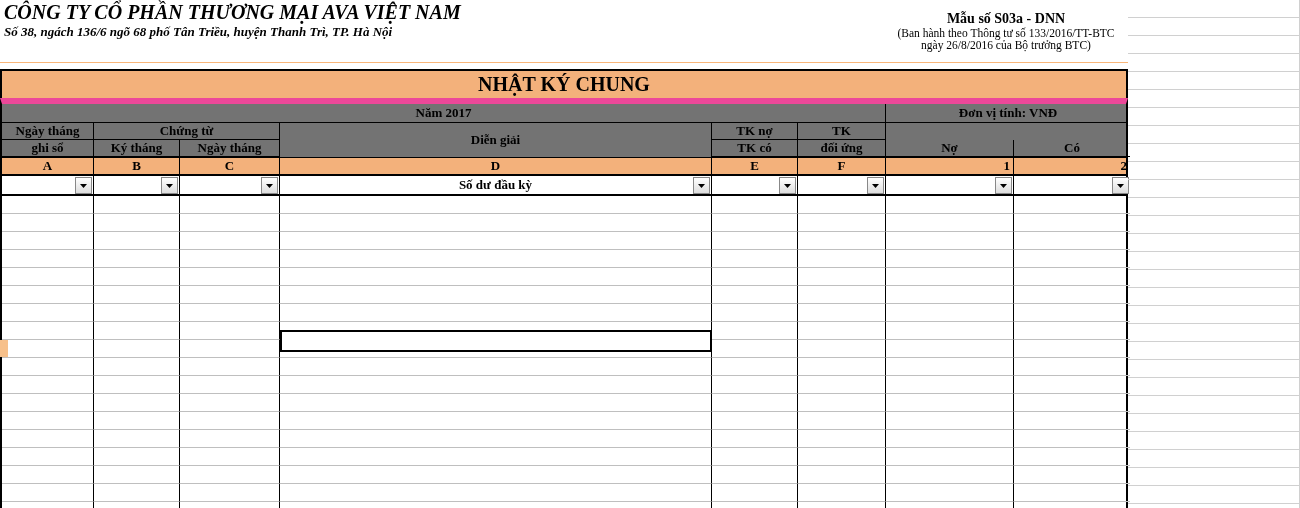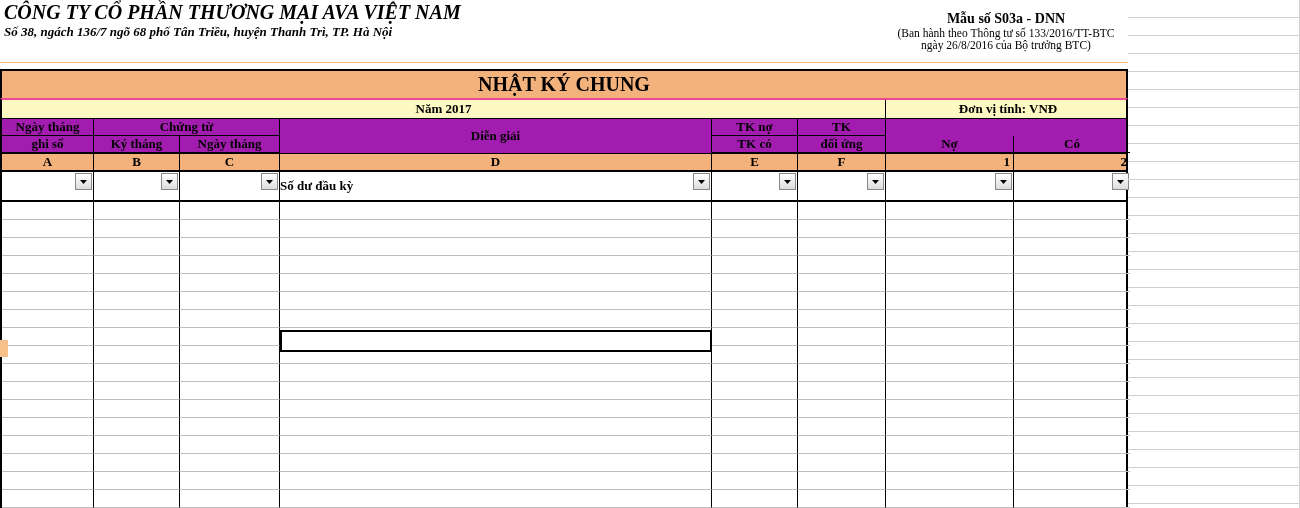--- a/index.html
+++ b/index.html
@@ -10,39 +10,39 @@
   .company{padding:1px 4px 0 4px}
   .company .name{font-weight:bold;font-style:italic;font-size:20px}
   .company .addr{font-weight:bold;font-style:italic;font-size:13px}
   .formbox{text-align:center;font-size:12px;padding:11px 2px}
   .formbox .fb-title{font-weight:bold;font-size:14px}
   .formbox .fb-note{font-size:11.5px}
   .gap{height:6px}
   
   .titlebar{background:#F3B17B;border:2px solid #000;border-bottom:none;text-align:center;font-weight:bold;font-size:20px;padding:2px 11px}
   
-  .subrow{display:grid;grid-template-columns:884px 244px;background:#fef9c3;border:2px solid #000;border-top:2px solid #ec4899;border-bottom:none}
+  .subrow{display:grid;grid-template-columns:884px 244px;background:#737373;border:2px solid #000;border-top:6px solid #ec4899;border-bottom:none}
   .subrow>div{border-right:1px solid #000;text-align:center;font-weight:bold;padding:1px 0}
   .subrow>div:last-child{border-right:none}
   
-  .hdr{display:grid;background:#a21caf;border:2px solid #000;border-top:1px solid #000;border-bottom:1px solid #000;
+  .hdr{display:grid;background:#737373;border:2px solid #000;border-top:1px solid #000;border-bottom:1px solid #000;
        grid-template-columns:92px 86px 100px 432px 86px 88px 128px 116px;
        grid-template-rows:17px 17px}
   .hdr .cell{border-right:1px solid #000;border-bottom:1px solid #000;display:flex;align-items:center;justify-content:center;font-weight:bold;text-align:center;line-height:1.05}
   .hdr .noR{border-right:none}
   .hdr .noB{border-bottom:none}
   
   .letters{display:grid;background:#F3B17B;border:2px solid #000;border-top:none;
        grid-template-columns:92px 86px 100px 432px 86px 88px 128px 116px}
   .letters>div{border-right:1px solid #000;text-align:center;font-weight:bold;padding:0 3px}
   .letters>div:last-child{border-right:none}
   .letters .rnum{text-align:right}
   
   .filters{display:grid;grid-template-columns:92px 86px 100px 432px 86px 88px 128px 116px;border-left:2px solid #000;border-right:2px solid #000;border-bottom:2px solid #000}
-  .filters>div{border-right:1px solid #000;position:relative;height:28px;display:flex;align-items:center;}
+  .filters>div{border-right:1px solid #000;position:relative;height:18px;display:flex;align-items:center;justify-content:center}
   .filters>div:last-child{border-right:none}
   .dd{position:absolute;right:1px;top:1px;width:15px;height:15px;border:1px solid #888;background:linear-gradient(#fff,#ddd);display:flex;align-items:center;justify-content:center}
   .dd svg{display:block}
   .sodu{font-weight:bold}
   
   .rows{display:grid;grid-template-columns:92px 86px 100px 432px 86px 88px 128px 116px;border-left:2px solid #000;border-right:2px solid #000}
   .rows .rcell{border-right:1px solid #000;border-bottom:1px solid #BFBFBF;height:17px}
   .rows .rcell:nth-child(8n){border-right:none}
   
   .gutter{position:absolute;left:1128px;top:0;width:172px}
@@ -53,21 +53,21 @@
 </style>
 </head>
 <body>
 <div class="page">
 
 <div class="sheet">
 
   <div class="topbar">
     <div class="company">
       <div class="name">CÔNG TY CỔ PHẦN THƯƠNG MẠI AVA VIỆT NAM</div>
-      <div class="addr">Số 38, ngách 136/7 ngõ 68 phố Tân Triều, huyện Thanh Trì, TP. Hà Nội</div>
+      <div class="addr">Số 38, ngách 136/6 ngõ 68 phố Tân Triều, huyện Thanh Trì, TP. Hà Nội</div>
     </div>
     <div class="formbox">
       <div class="fb-title">Mẫu số S03a - DNN</div>
       <div class="fb-note">(Ban hành theo Thông tư số 133/2016/TT-BTC</div>
       <div class="fb-note">ngày 26/8/2016 của Bộ trưởng BTC)</div>
     </div>
   </div>
 
   <div class="gap"></div>
 

